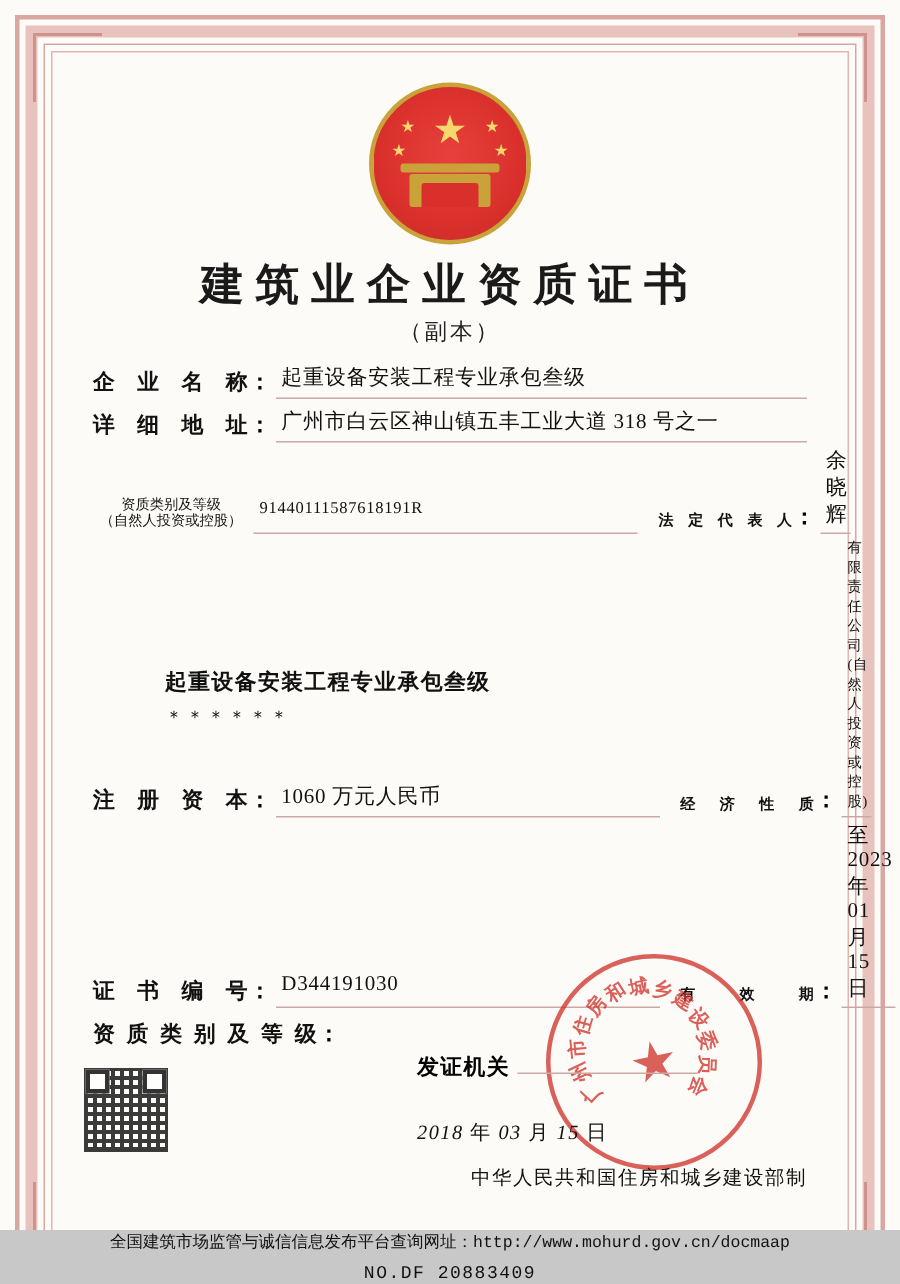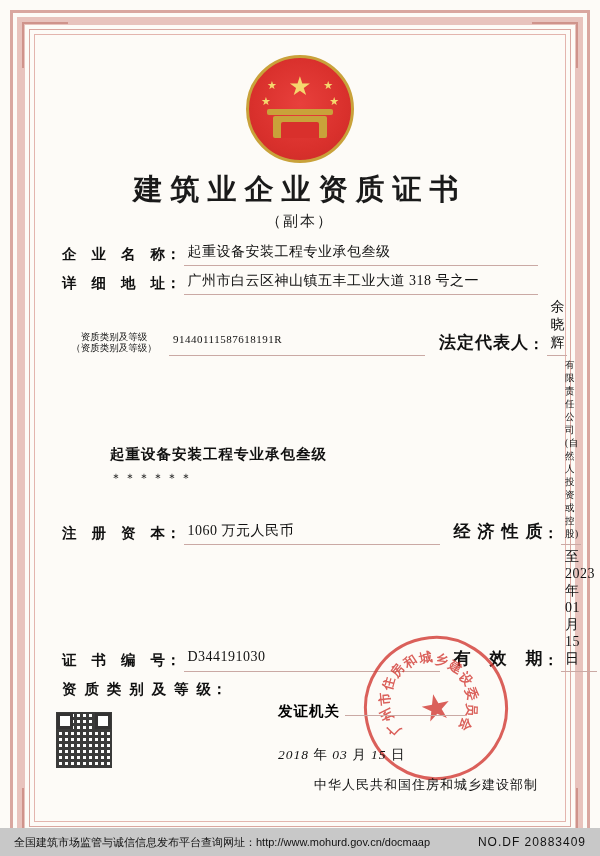--- a/index.html
+++ b/index.html
@@ -185,21 +185,21 @@
     padding: 0 2px 3px 4px;
     letter-spacing: 0.5px;
     min-height: 19px;
   }
   .val.small { font-size: 11px; }
   .val.tiny { font-size: 9.5px; }
   .half-left { flex: 0 0 250px; }
   .gap { width: 14px; flex: 0 0 auto; }
   .lbl-r {
     width: 90px;
-    font-size: 17px;
+    font-size: 10px;
     font-weight: bold;
     color: #111;
     letter-spacing: 1px;
     text-align: justify;
     text-align-last: justify;
     flex: 0 0 auto;
     padding-bottom: 2px;
   }
 
   .grade-block {
@@ -317,30 +317,31 @@
     left: 50%;
     top: 50%;
     transform-origin: 0 0;
   }
 
   .footer {
     position: absolute;
     left: 0;
     bottom: 0;
     width: 100%;
-    height: 28px;
+    height: 36px;
     background: #c8c8c8;
     display: flex;
     align-items: center;
     justify-content: space-between;
     padding: 0 14px;
     box-sizing: border-box;
     font-size: 11px;
     color: #111;
-    font-family: Liberation Sans, sans-serif;
+    font-family: Liberation Mono, monospace;
+    flex-direction: column;
   }
   .footer .no {
     font-size: 12px;
     letter-spacing: 1px;
   }
 </style>
 </head>
 <body>
 
 <div class="cert">
@@ -376,21 +377,21 @@
 
     <div class="row">
       <div class="lbl">详细地址</div>
       <div class="colon">：</div>
       <div class="val">广州市白云区神山镇五丰工业大道 318 号之一</div>
     </div>
 
     <div class="row">
       <div class="lbl two-line">
         <div>资质类别及等级</div>
-        <div>（资质类别及等级）</div>
+        <div>（自然人投资或控股）</div>
       </div>
       <div class="colon"></div>
       <div class="val small half-left">91440111587618191R</div>
       <div class="gap"></div>
       <div class="lbl-r">法定代表人</div>
       <div class="colon">：</div>
       <div class="val">余晓辉</div>
     </div>
 
     <div class="row">

